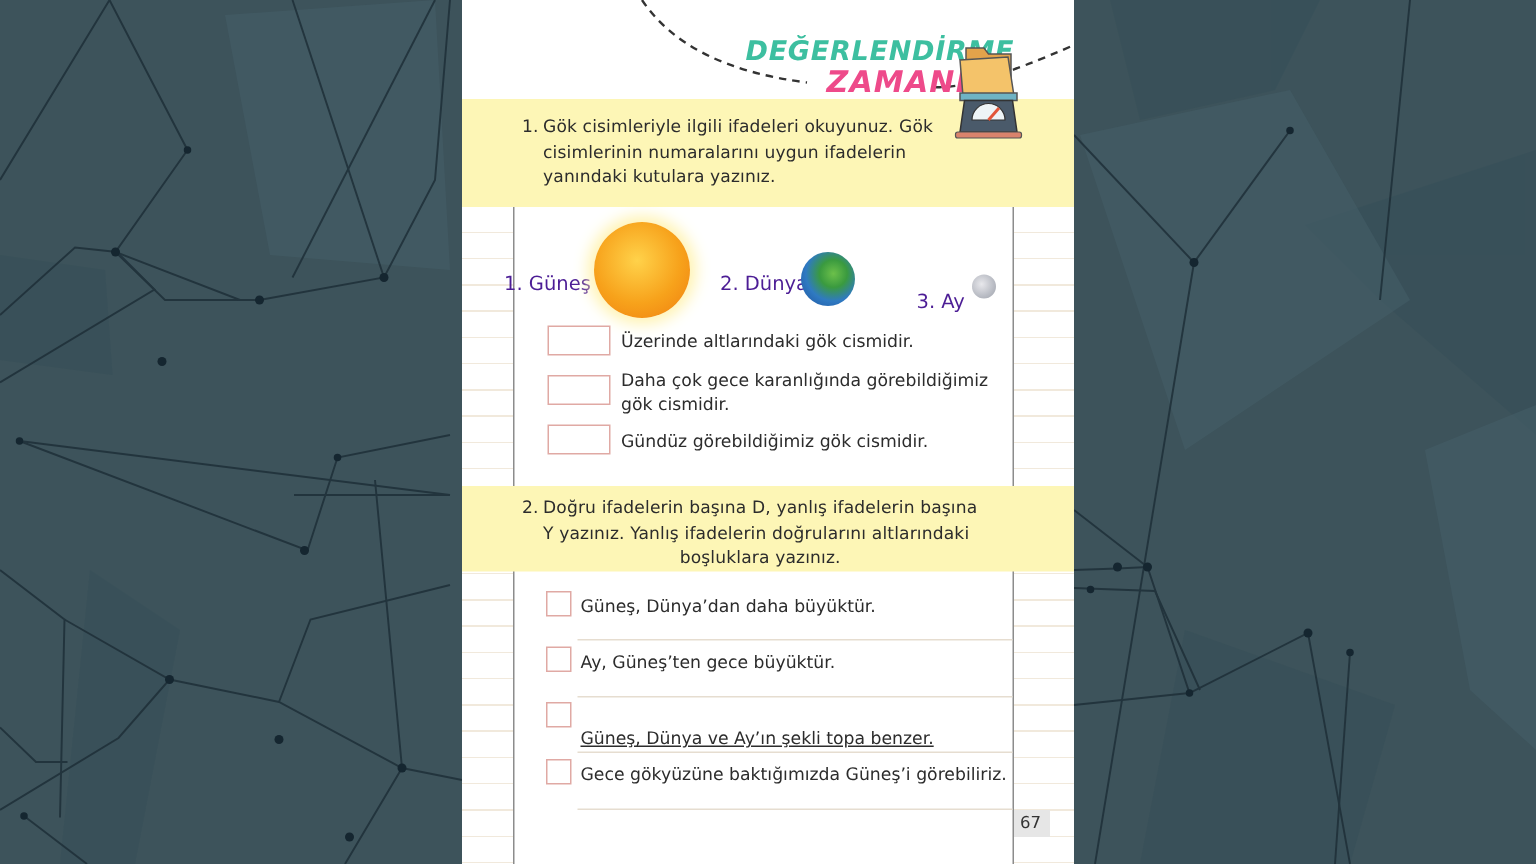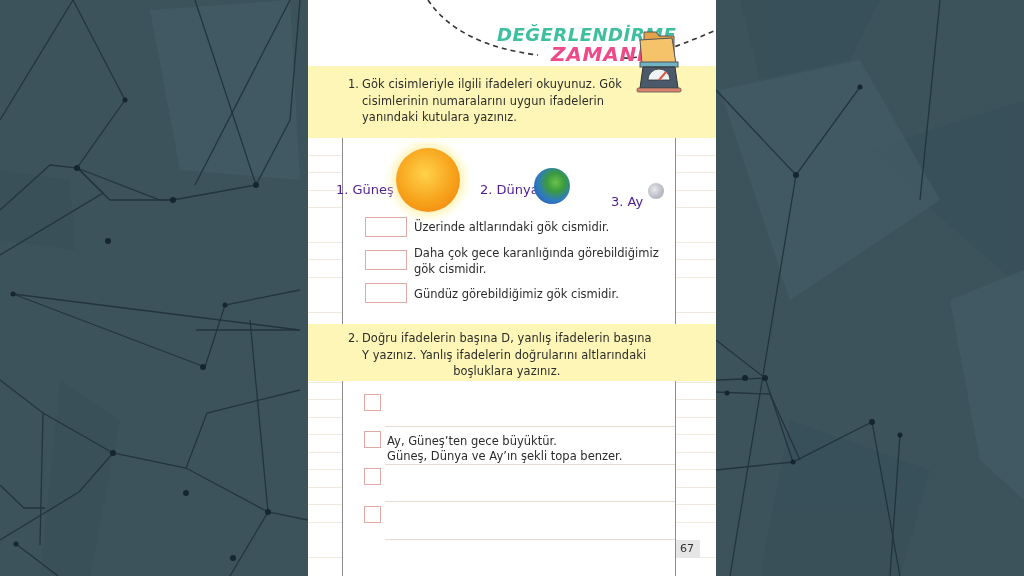--- a/index.html
+++ b/index.html
@@ -174,27 +174,29 @@
   <div class="box" style="left:57px;top:283px;"></div>
   <div class="stmt" style="left:106px;top:286px;">Gündüz görebildiğimiz gök cismidir.</div>
 
   <div class="qtext" style="left:40px;top:330px;">
     <div><span class="qnum">2.</span><span>Doğru ifadelerin başına D, yanlış ifadelerin başına</span></div>
     <div style="padding-left:14px;">Y yazınız. Yanlış ifadelerin doğrularını altlarındaki</div>
     <div style="padding-left:14px;text-align:center;">boşluklara yazınız.</div>
   </div>
 
   <div class="cb" style="left:56px;top:394px;"></div>
+  <div class="stmt" style="left:79px;top:396px;">Güneş, Dünya’dan daha büyüktür.</div>
   <div class="ansline" style="left:77px;width:290px;top:426px;"></div>
 
   <div class="cb" style="left:56px;top:431px;"></div>
   <div class="stmt" style="left:79px;top:433px;">Ay, Güneş’ten gece büyüktür.</div>
   <div class="ansline" style="left:77px;width:290px;top:464px;"></div>
 
   <div class="cb" style="left:56px;top:468px;"></div>
-  <div class="stmt" style="left:79px;top:448px;">Güneş, Dünya ve Ay’ın şekli topa benzer.</div>
+  <div class="stmt" style="left:79px;top:484px;text-decoration:underline;">Güneş, Dünya ve Ay’ın şekli topa benzer.</div>
   <div class="ansline" style="left:77px;width:290px;top:501px;"></div>
 
   <div class="cb" style="left:56px;top:506px;"></div>
+  <div class="stmt" style="left:79px;top:508px;">Gece gökyüzüne baktığımızda Güneş’i görebiliriz.</div>
   <div class="ansline" style="left:77px;width:290px;top:539px;"></div>
 
   <div class="pagenum">67</div>
 </div>
 
 </body></html>

